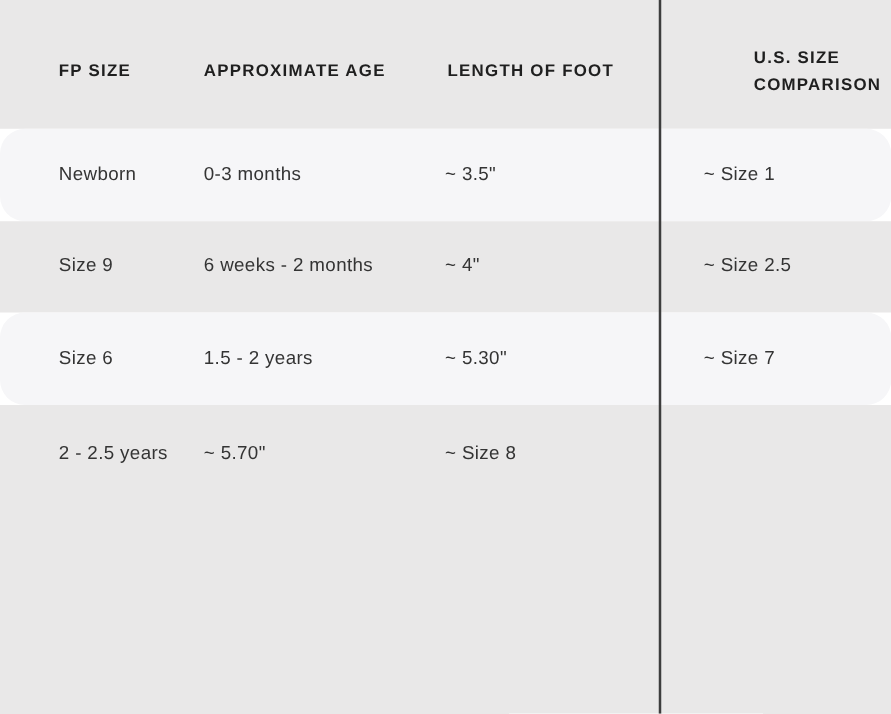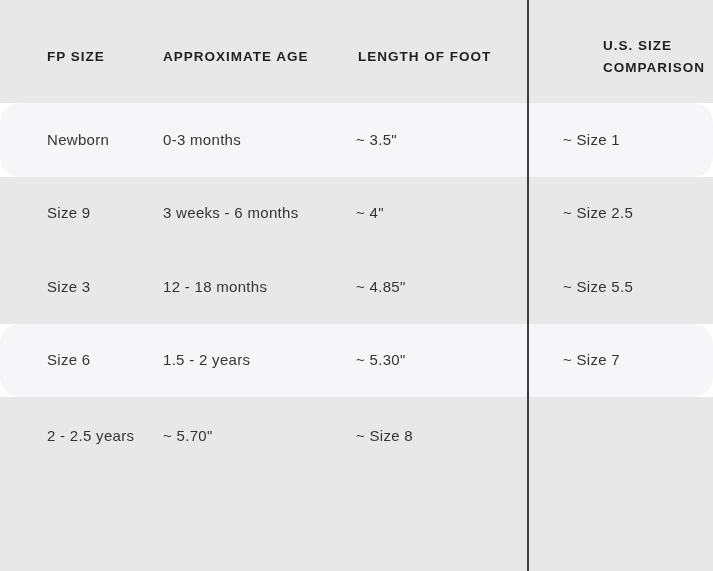--- a/index.html
+++ b/index.html
@@ -82,32 +82,26 @@
 
     <div class="row row--light body-row">
       <div class="cell">Newborn</div>
       <div class="cell">0-3 months</div>
       <div class="cell">~ 3.5"</div>
       <div class="cell">~ Size 1</div>
     </div>
 
     <div class="row row--gray body-row">
       <div class="cell">Size 9</div>
-      <div class="cell">3 weeks - 6 months</div>
+      <div class="cell">6 weeks - 2 months</div>
       <div class="cell">~ 4"</div>
       <div class="cell">~ Size 2.5</div>
     </div>
 
 
-    <div class="row row--gray body-row">
-      <div class="cell">Size 3</div>
-      <div class="cell">12 - 18 months</div>
-      <div class="cell">~ 4.85"</div>
-      <div class="cell">~ Size 5.5</div>
-    </div>
 
     <div class="row row--light body-row">
       <div class="cell">Size 6</div>
       <div class="cell">1.5 - 2 years</div>
       <div class="cell">~ 5.30"</div>
       <div class="cell">~ Size 7</div>
     </div>
 
     <div class="row row--gray body-row body-row--last">
       <div class="cell">2 - 2.5 years</div>

